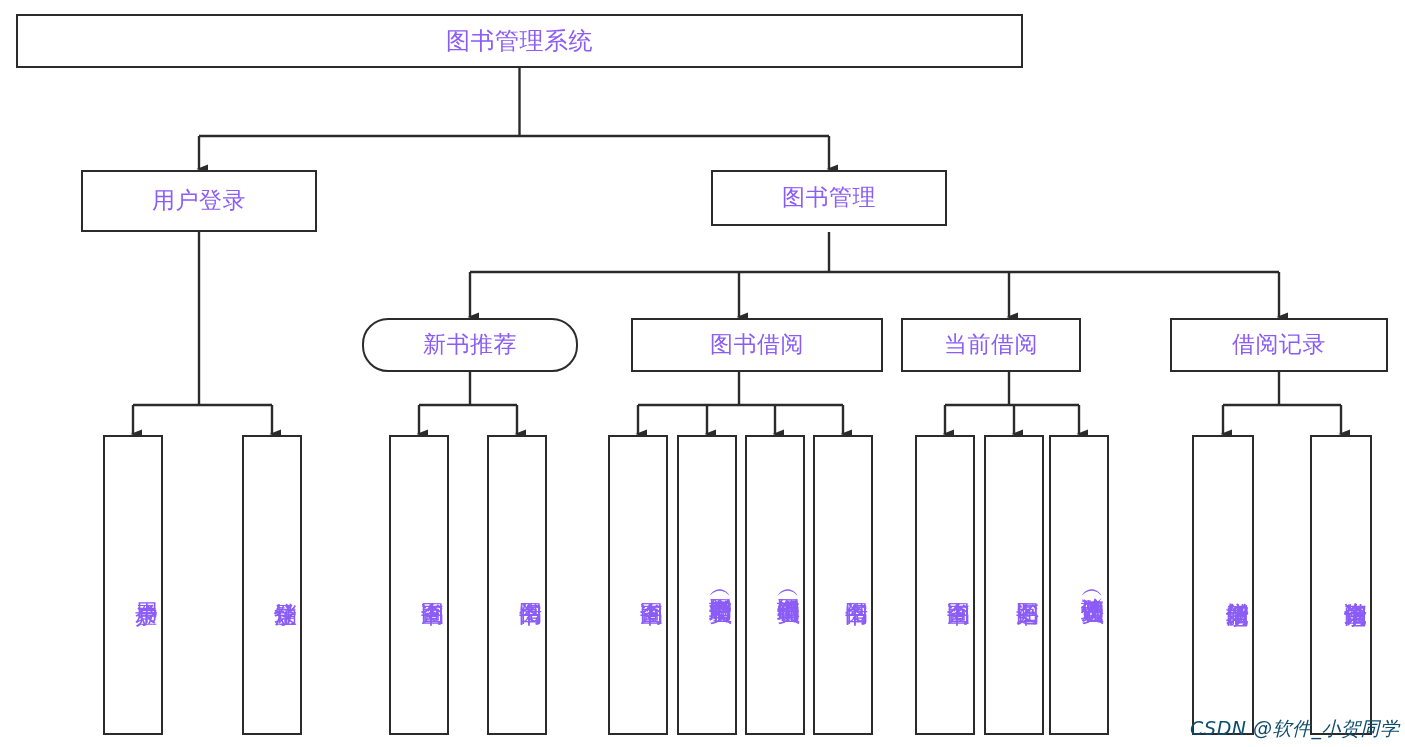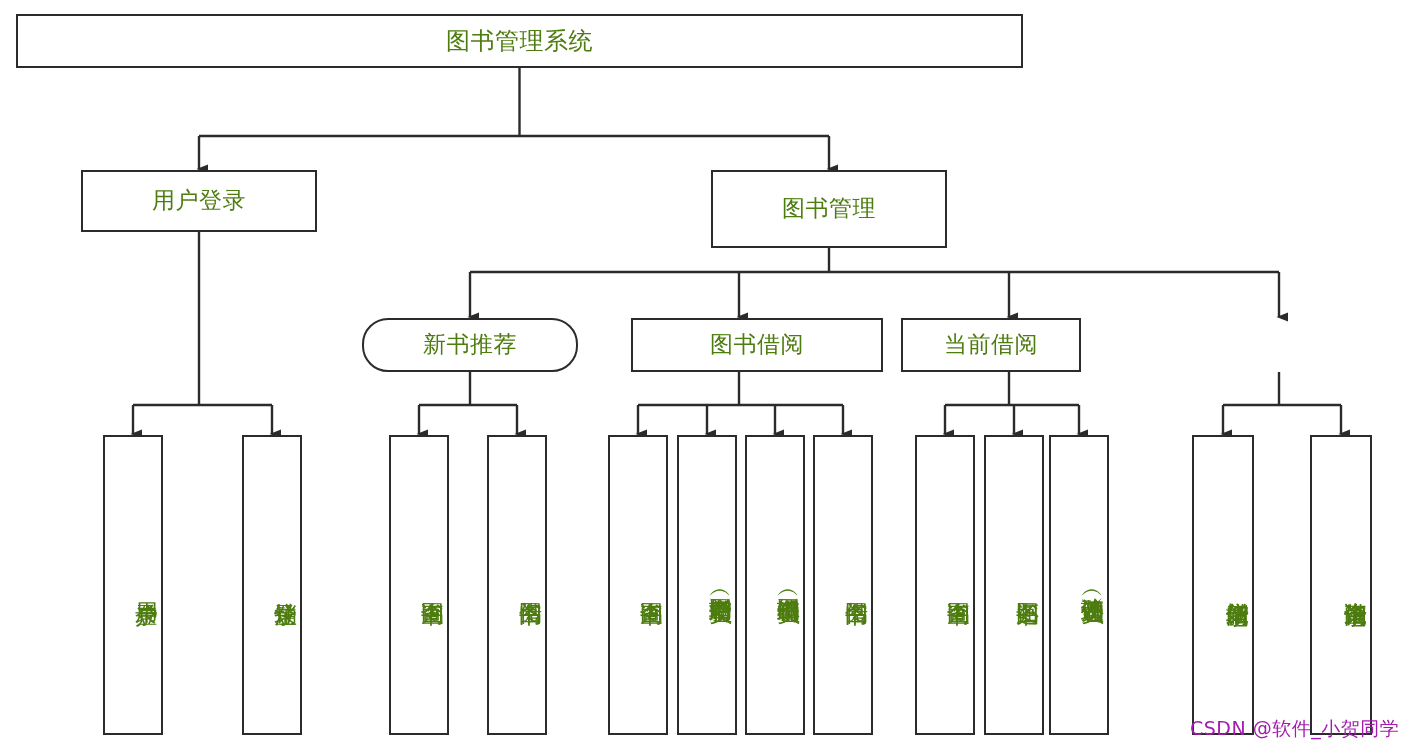--- a/index.html
+++ b/index.html
@@ -27,21 +27,21 @@
     pointer-events: none;
   }
   .node {
     position: absolute;
     box-sizing: border-box;
     border: 2.4px solid #2b2b2b;
     background: #ffffff;
     display: flex;
     align-items: center;
     justify-content: center;
-    color: #4d7c0f;
+    color: #8b5cf6;
     letter-spacing: 0.5px;
   }
   .node.horiz {
     font-size: 23px;
     line-height: 1.1;
     white-space: nowrap;
   }
   .node.root {
     font-size: 24px;
   }
@@ -113,35 +113,36 @@
         <path d="M1279,372 L1279,405"></path>
         <path d="M1223,405 L1341,405"></path>
         <path d="M1223,405 L1223,434" marker-end="url(#arrow)"></path>
         <path d="M1341,405 L1341,434" marker-end="url(#arrow)"></path>
       </g>
   </svg>
 
   <div class="node root horiz" style="left: 16px; top: 14px; width: 1007px; height: 54px;">图书管理系统</div>
 
   <div class="node horiz" style="left: 81px; top: 170px; width: 236px; height: 62px;">用户登录</div>
-  <div class="node horiz" style="left: 711px; top: 170px; width: 236px; height: 78px;">图书管理</div>
+  <div class="node horiz" style="left: 711px; top: 170px; width: 236px; height: 56px;">图书管理</div>
 
   <div class="node horiz" style="left: 362px; top: 318px; width: 216px; height: 54px; border-radius: 26px;">新书推荐</div>
   <div class="node horiz" style="left: 631px; top: 318px; width: 252px; height: 54px;">图书借阅</div>
   <div class="node horiz" style="left: 901px; top: 318px; width: 180px; height: 54px;">当前借阅</div>
+  <div class="node horiz" style="left: 1170px; top: 318px; width: 218px; height: 54px;">借阅记录</div>
 
   <div class="node vert" style="left: 103px; top: 435px; width: 60px; height: 300px;">用户登录</div>
   <div class="node vert" style="left: 242px; top: 435px; width: 60px; height: 300px;">注销登录</div>
   <div class="node vert" style="left: 389px; top: 435px; width: 60px; height: 300px;">查询图书</div>
   <div class="node vert" style="left: 487px; top: 435px; width: 60px; height: 300px;">借阅图书</div>
   <div class="node vert" style="left: 608px; top: 435px; width: 60px; height: 300px;">查询图书</div>
   <div class="node vert tall" style="left: 677px; top: 435px; width: 60px; height: 300px;">新增图书（管理员）</div>
   <div class="node vert tall" style="left: 745px; top: 435px; width: 60px; height: 300px;">编辑图书（管理员）</div>
   <div class="node vert" style="left: 813px; top: 435px; width: 60px; height: 300px;">借阅图书</div>
   <div class="node vert" style="left: 915px; top: 435px; width: 60px; height: 300px;">查询图书</div>
   <div class="node vert" style="left: 984px; top: 435px; width: 60px; height: 300px;">归还图书</div>
   <div class="node vert tall" style="left: 1049px; top: 435px; width: 60px; height: 300px;">确认归还（管理员）</div>
   <div class="node vert" style="left: 1192px; top: 435px; width: 62px; height: 300px;">新增借阅记录</div>
   <div class="node vert" style="left: 1310px; top: 435px; width: 62px; height: 300px;">查询借阅记录</div>
 
-  <div class="watermark" style="left: 1190px; top: 716px; color: #a21caf;">CSDN @软件_小贺同学</div>
+  <div class="watermark" style="left: 1190px; top: 716px; color: #0c4a6e; font-style: italic;">CSDN @软件_小贺同学</div>
 
 </div>
 
 </body></html>

